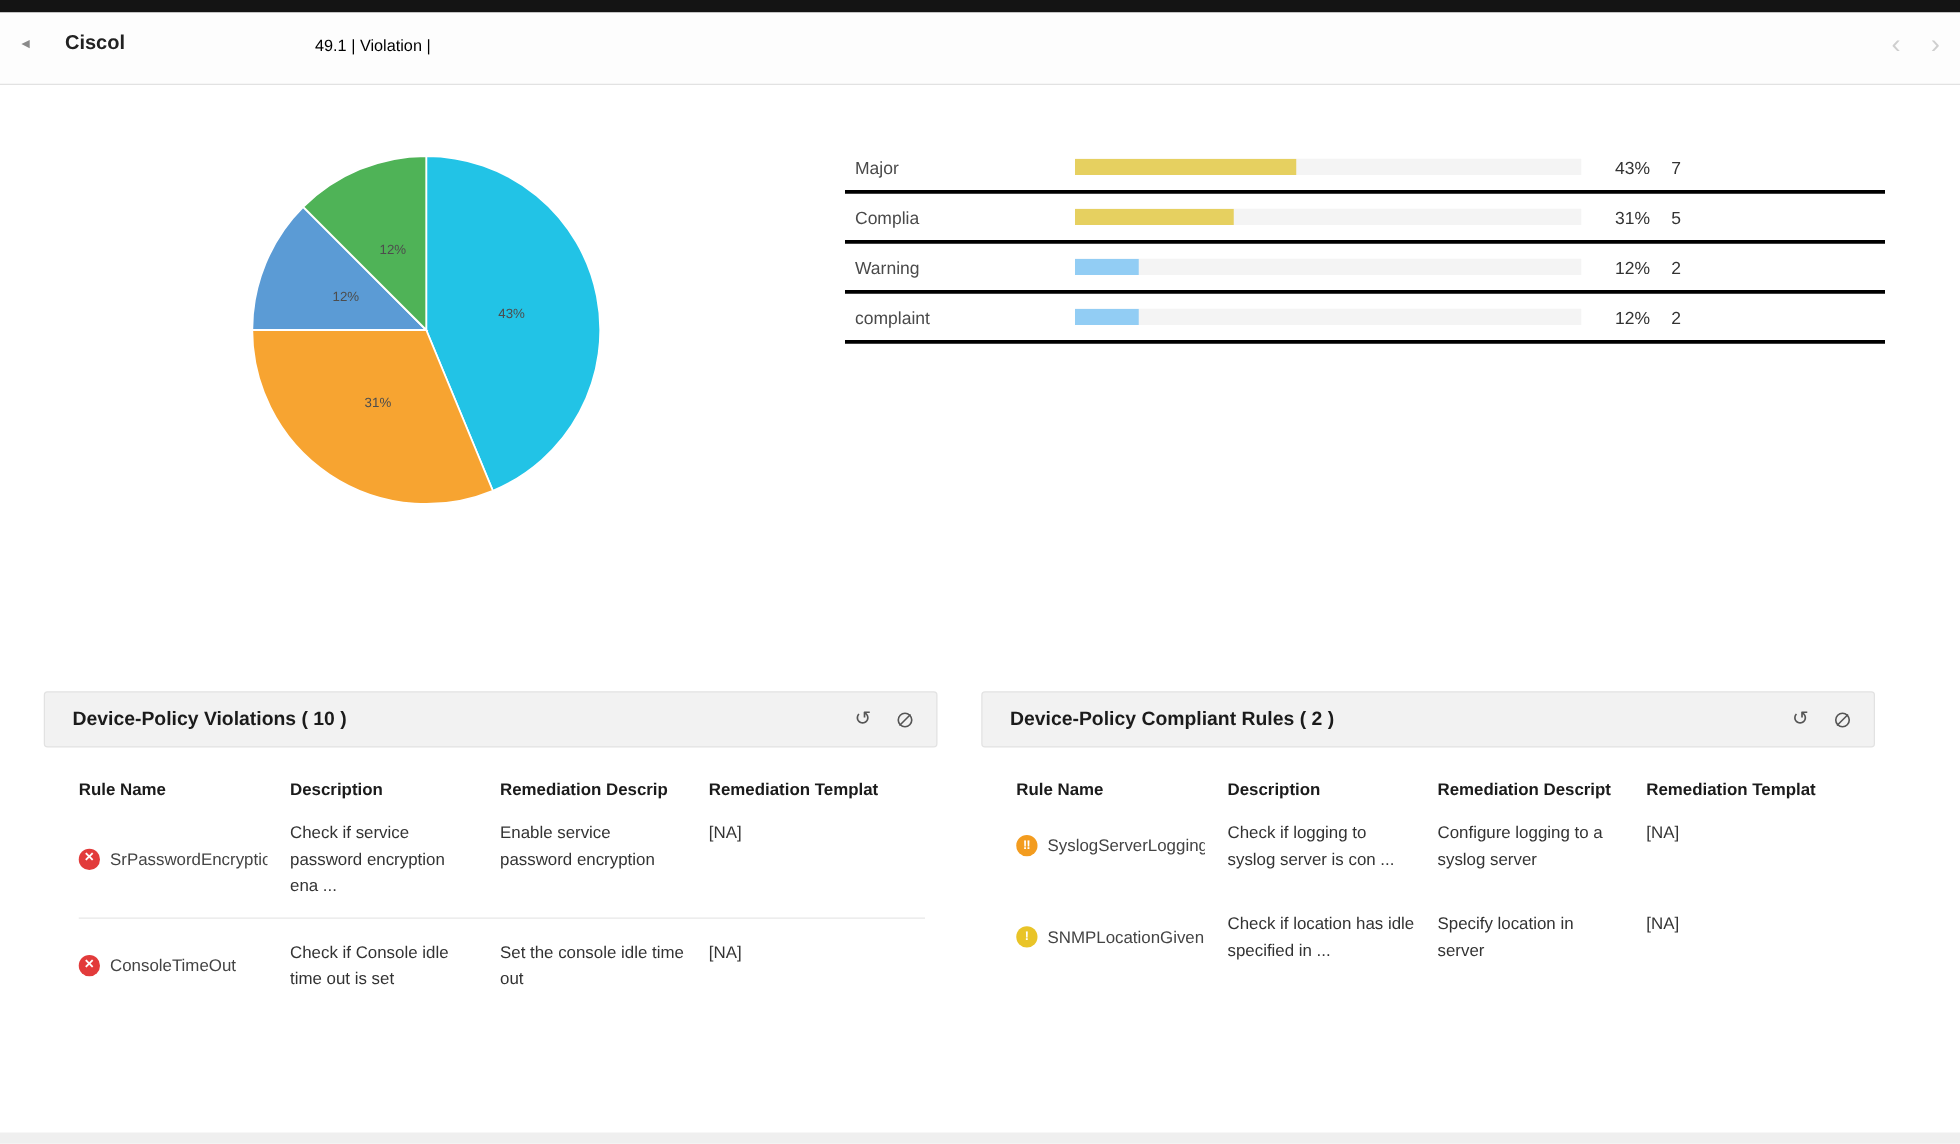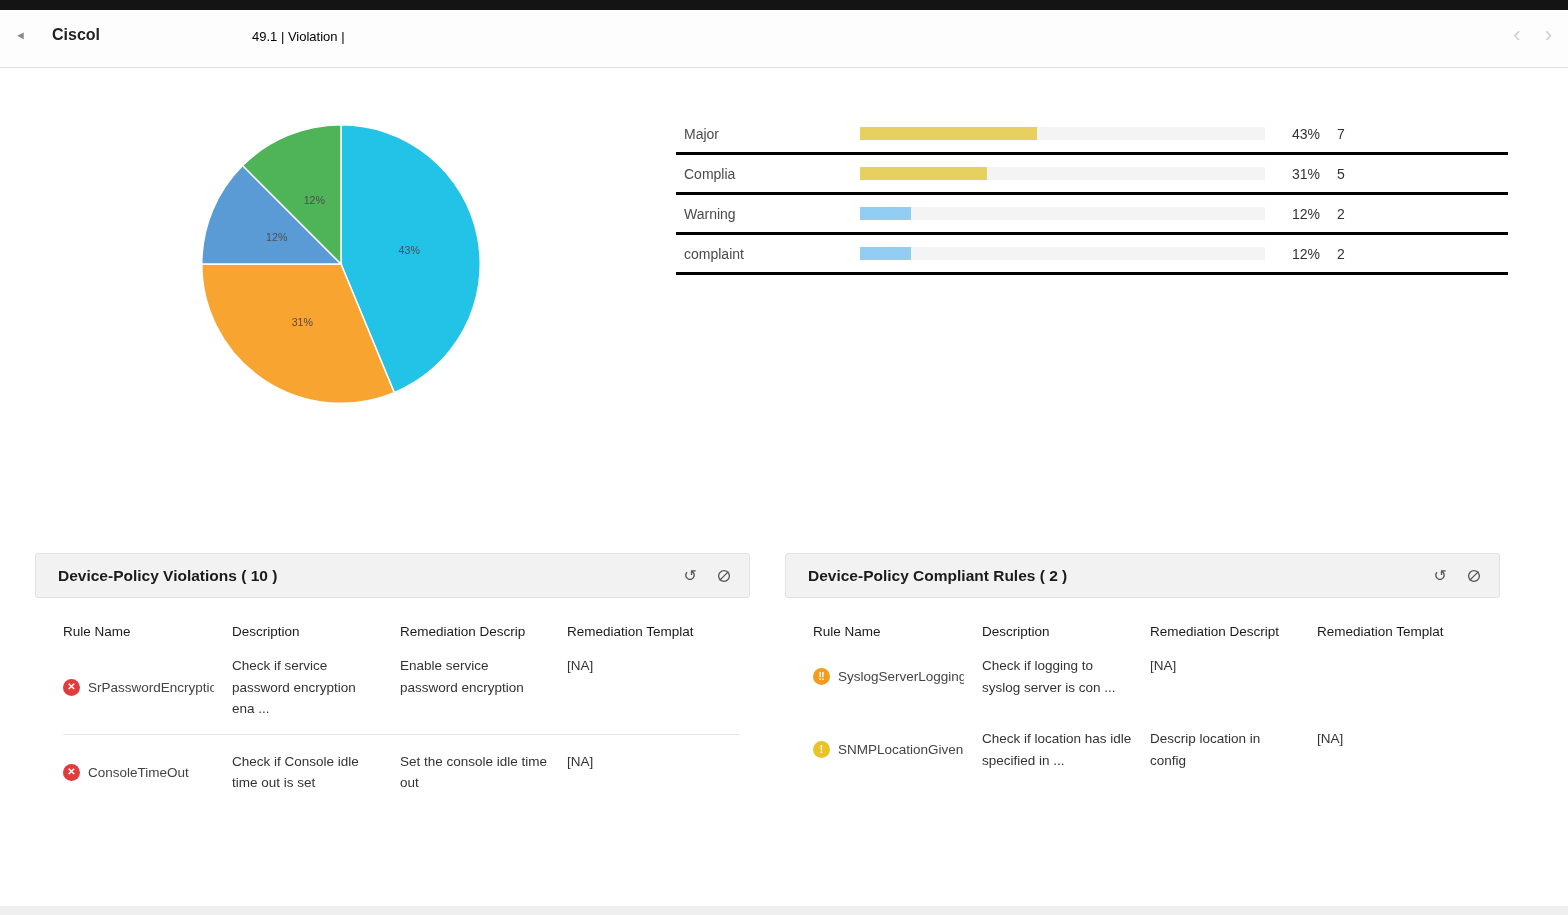--- a/index.html
+++ b/index.html
@@ -42,21 +42,21 @@
   .panel-right { left:785px; }
   .p-head { height:45px; background:#f2f2f2; border:1px solid #e2e2e2; border-radius:3px;
             display:flex; align-items:center; padding:0 18px 0 22px; }
   .p-title { font-size:15.5px; font-weight:bold; color:#1b1b1b;text-align:right; }
   .p-icons { margin-left:auto; display:flex; align-items:center; gap:20px; }
   .p-refresh { font-size:16px; color:#555; cursor:pointer; line-height:1; }
   .p-slash { cursor:pointer; }
 
   .p-table { padding:26px 10px 0 28px; }
   .p-cols, .p-row { display:grid; grid-template-columns:169px 168px 167px 1fr; column-gap:0; }
-  .p-cols span { font-size:13.5px; font-weight:normal; color:#1b1b1b; white-space:nowrap; overflow:hidden; padding-right:18px; }
+  .p-cols span { font-size:13.5px; font-weight:bold; color:#1b1b1b; white-space:nowrap; overflow:hidden; padding-right:18px; }
   .p-row { padding:16px 0 14px 0; font-size:13.5px; color:#333; line-height:1.6; }
   .p-row > div { padding-right:18px; }
   .p-row.divider { border-bottom:1px solid #e8e8e8; }
   .p-rule { display:flex; align-items:center; gap:8px; color:#444; }
   .p-rule .rule-text { white-space:nowrap; overflow:hidden; }
   .sev { flex:0 0 auto; width:17px; height:17px; border-radius:50%; color:#fff;
          display:inline-flex; align-items:center; justify-content:center;
          font-size:10px; font-weight:bold; line-height:1; }
 </style>
 </head>
@@ -177,27 +177,28 @@
       <span>Description</span>
       <span>Remediation Descript</span>
       <span>Remediation Templat</span>
     </div>
     <div class="p-row">
       <div class="p-rule">
         <span class="sev" style="background: rgb(243, 156, 31);">‼</span>
         <span class="rule-text">SyslogServerLoggingEna</span>
       </div>
       <div>Check if logging to syslog server is con ...</div>
+      <div>Configure logging to a syslog server</div>
       <div>[NA]</div>
     </div>
     <div class="p-row">
       <div class="p-rule">
         <span class="sev" style="background: rgb(233, 196, 40);">!</span>
         <span class="rule-text">SNMPLocationGiven</span>
       </div>
       <div>Check if location has idle specified in ...</div>
-      <div>Descrip location in config</div>
+      <div>Specify location in server</div>
       <div>[NA]</div>
     </div>
   </div>
 </section>
 
 <div class="bottom-strip"></div>
 
 </body></html>

